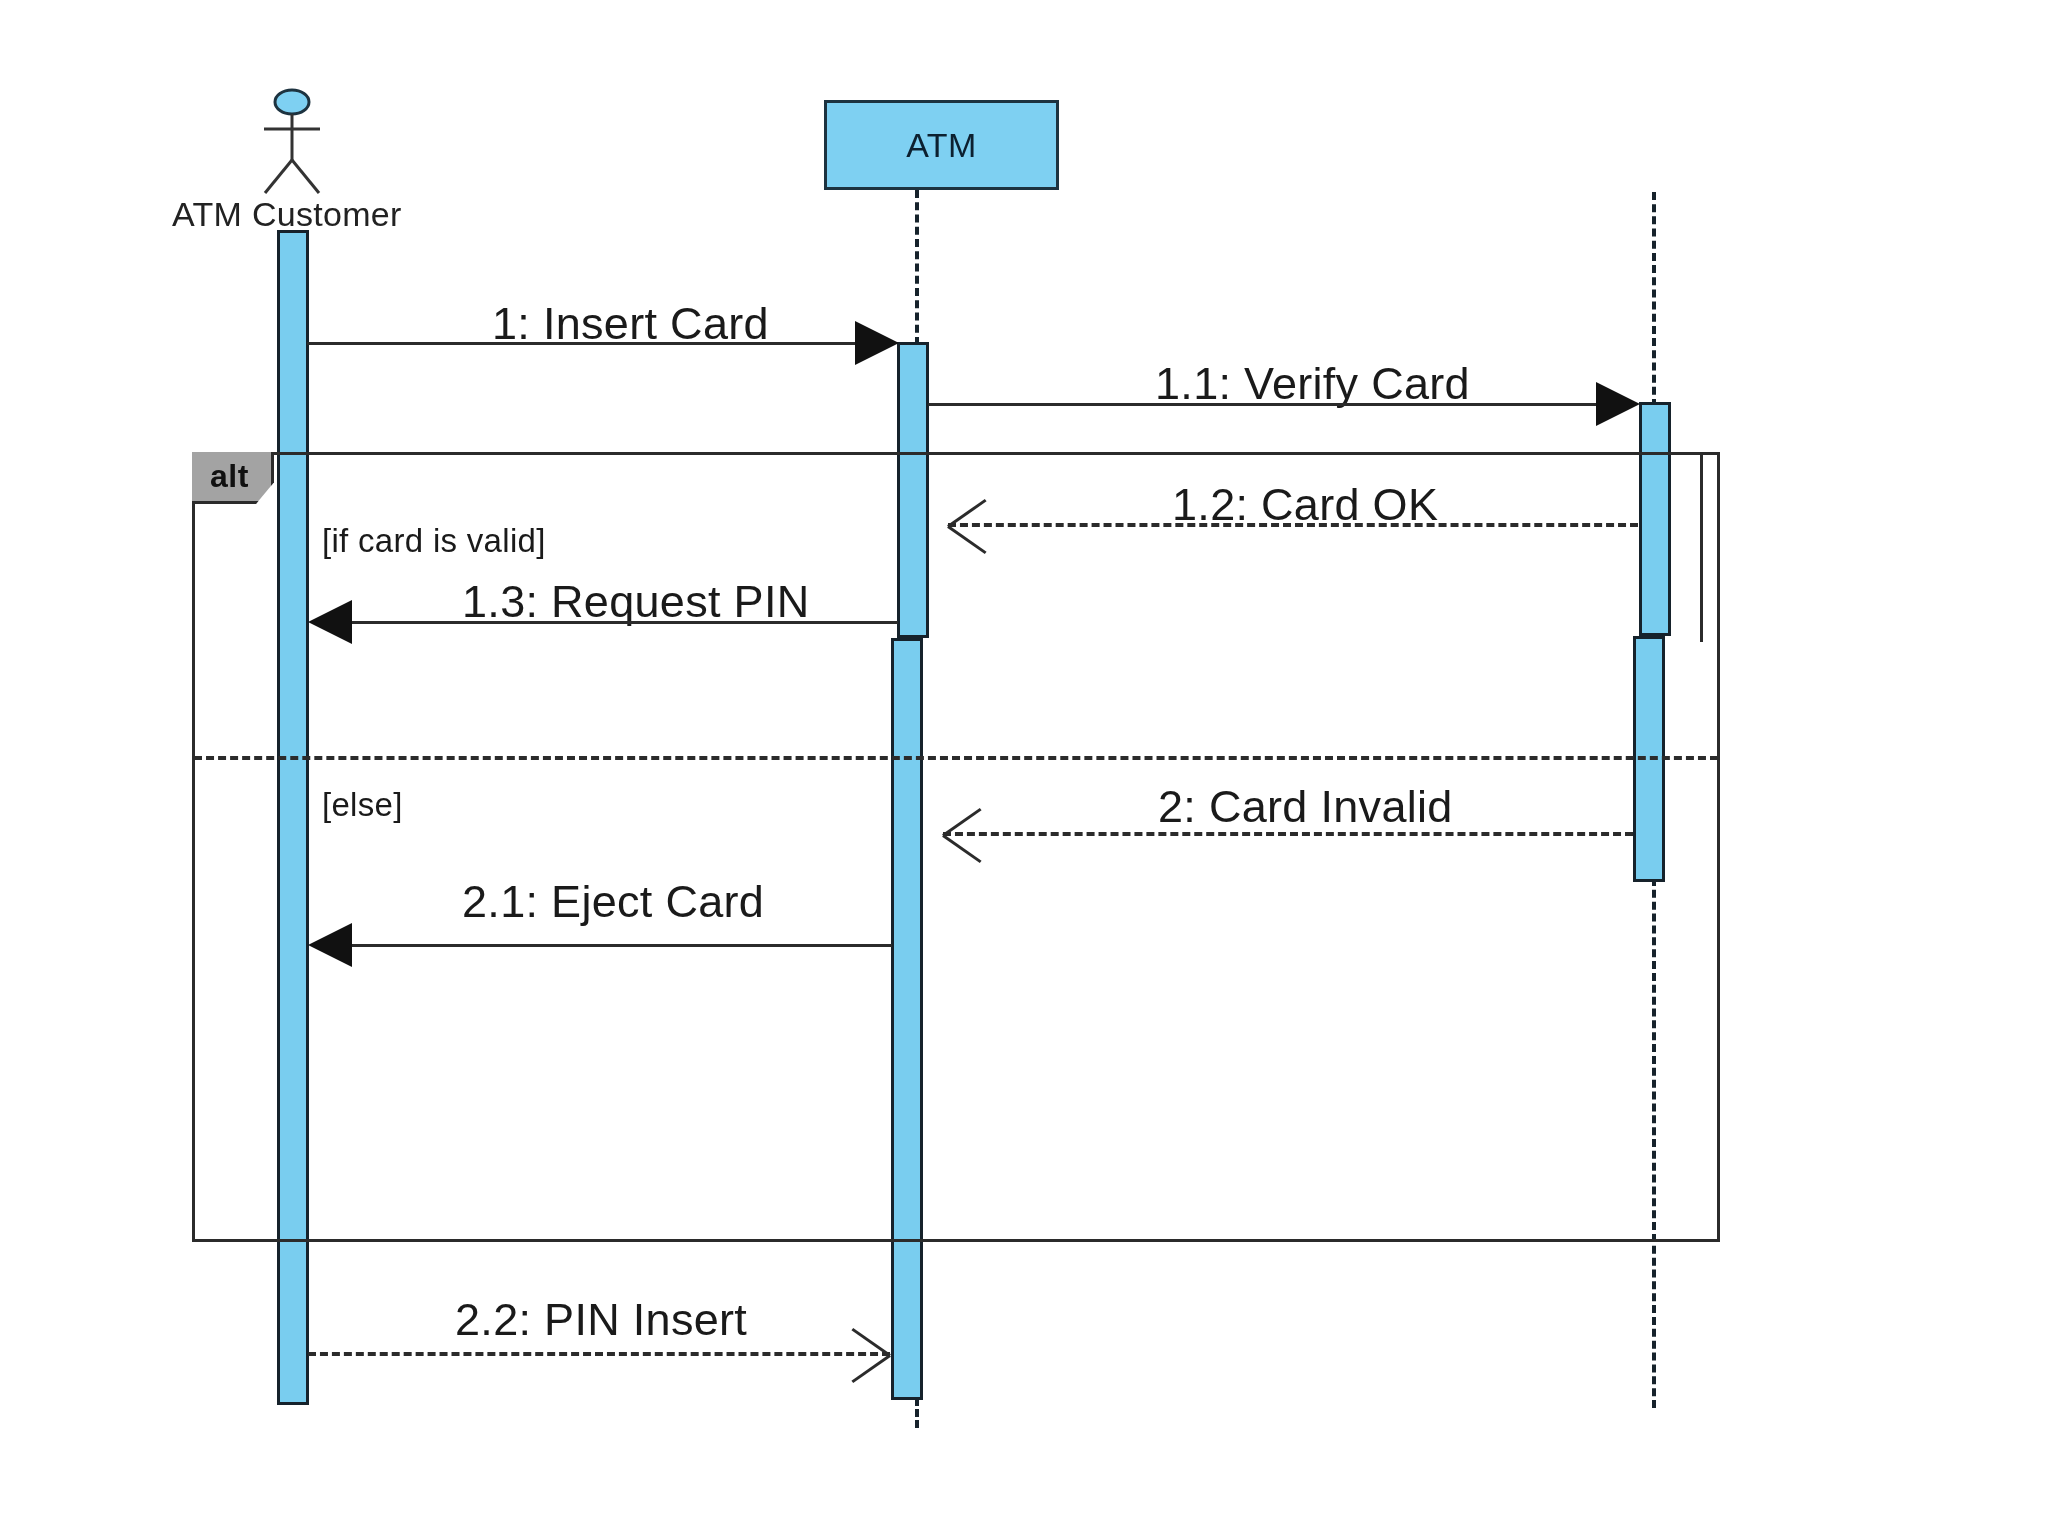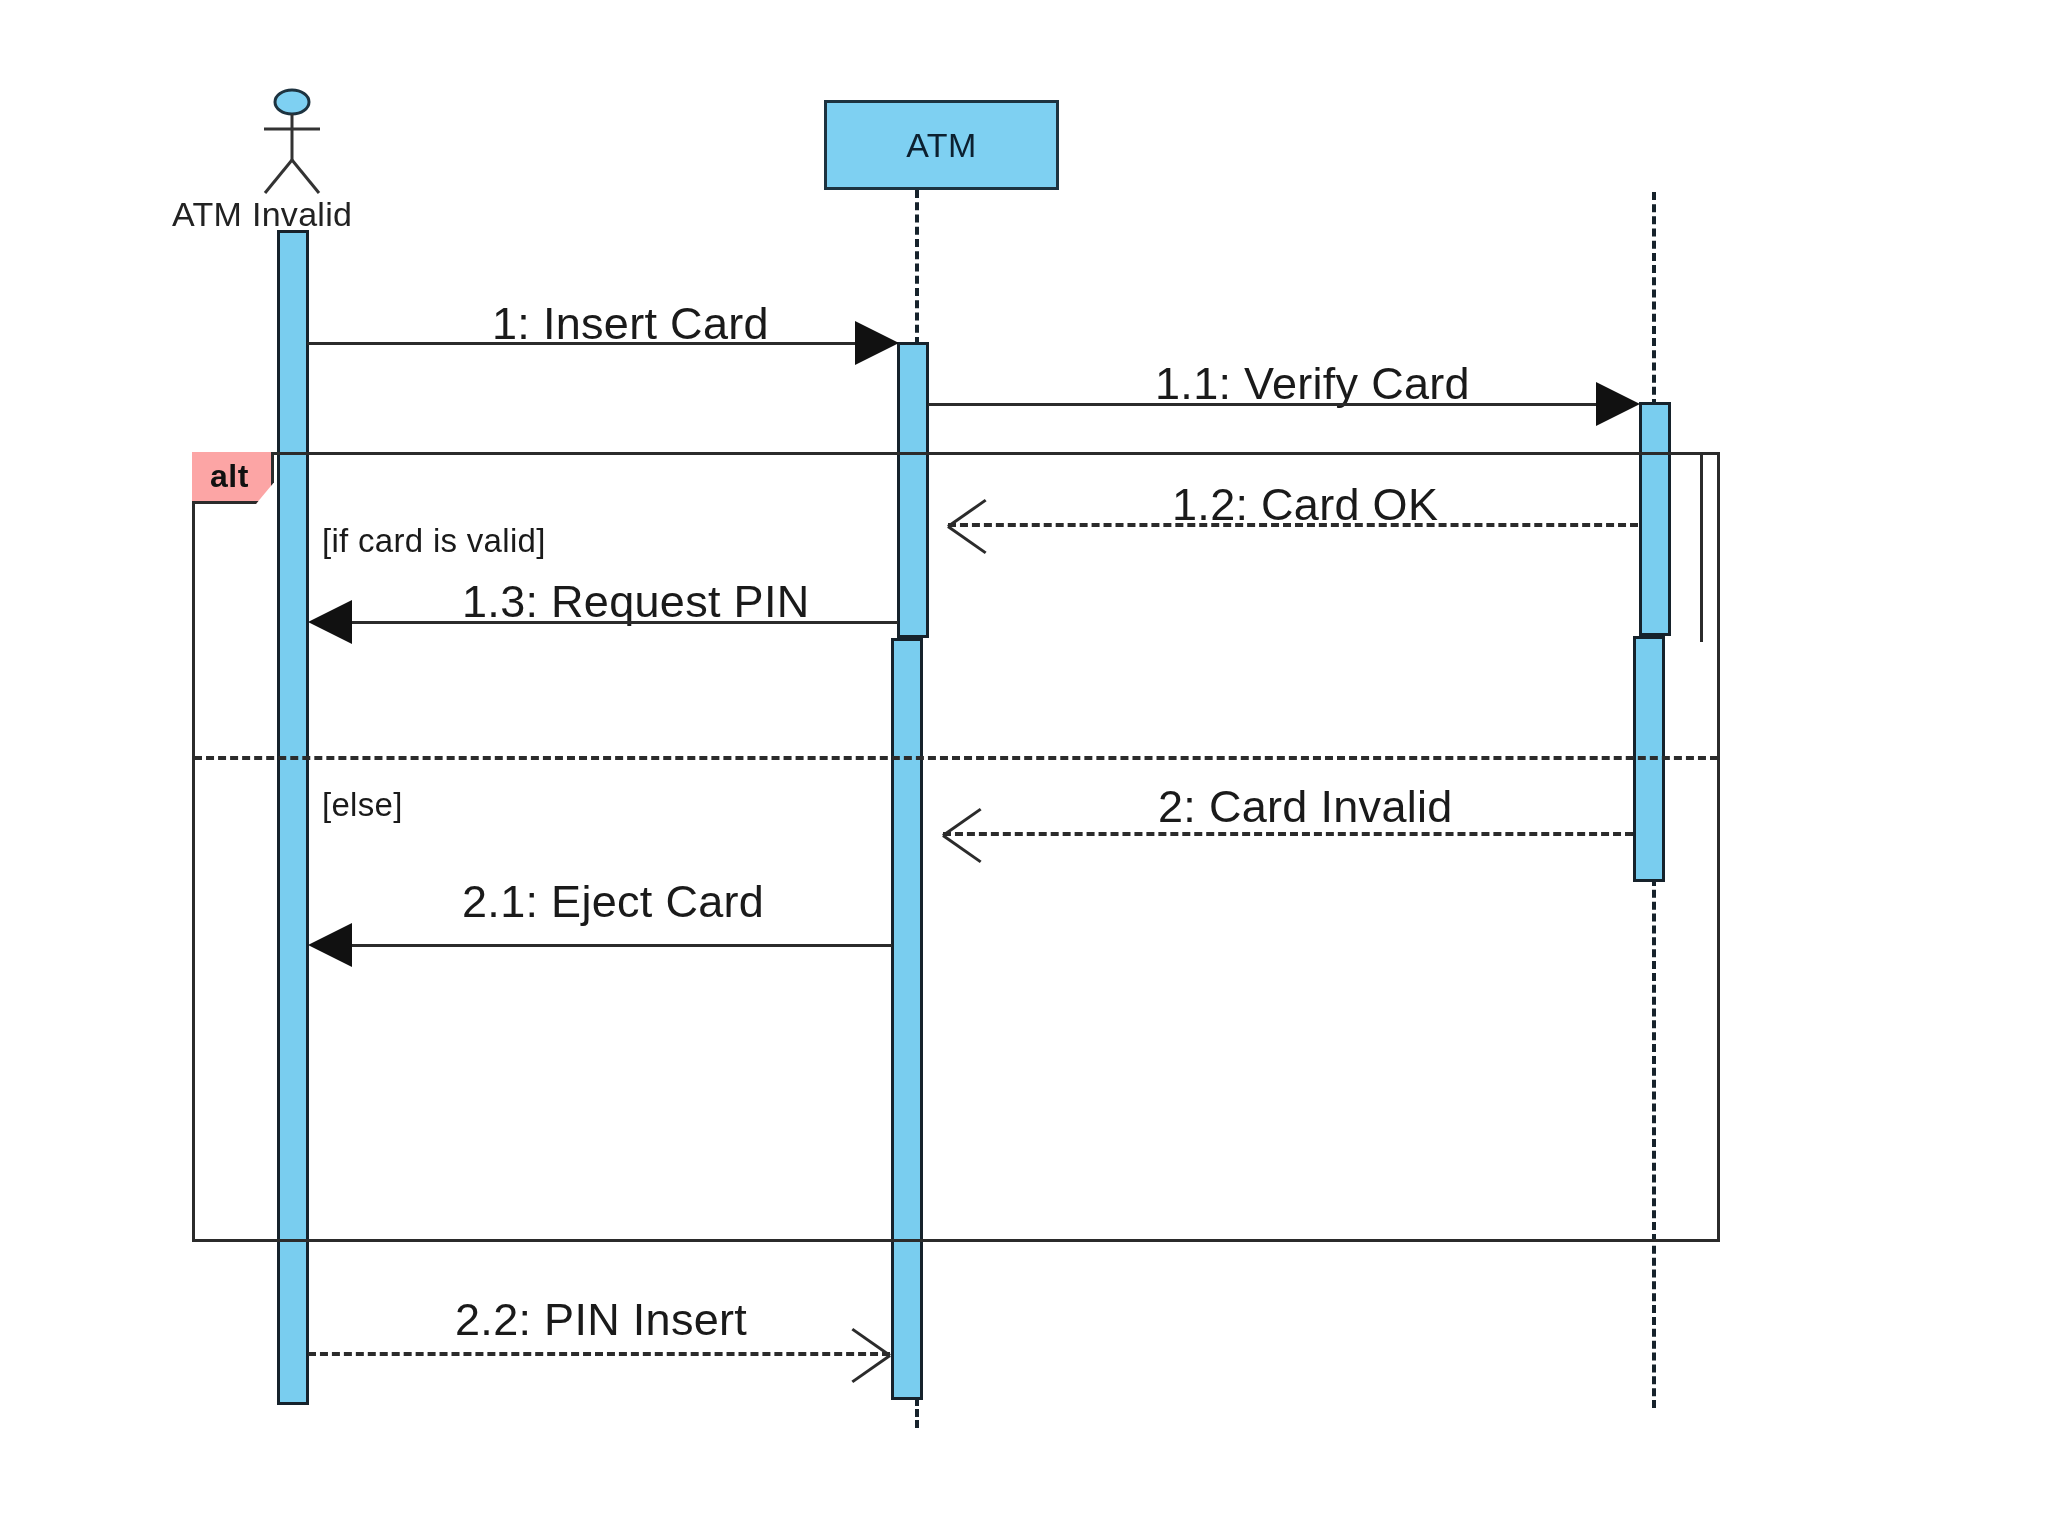--- a/index.html
+++ b/index.html
@@ -118,21 +118,21 @@
     background: transparent;
   }
   .fragment-divider {
     position: absolute;
     height: 0;
     border-top: 4px dashed #2b2b2b;
   }
   .fragment-tab {
     position: absolute;
     box-sizing: border-box;
-    background: #fca5a5;
+    background: #a3a3a3;
     border-right: 3px solid #2b2b2b;
     border-bottom: 3px solid #2b2b2b;
     clip-path: polygon(0 0, 100% 0, 100% 58%, 78% 100%, 0 100%);
     display: flex;
     align-items: center;
   }
   .fragment-tab span {
     font-size: 32px;
     font-weight: bold;
     color: #111;
@@ -154,21 +154,21 @@
 
   <div class="actor-figure" style="left:255px; top:88px; width:75px; height:110px;">
     <svg width="75" height="110" viewBox="0 0 75 110">
       <ellipse cx="37" cy="14" rx="17" ry="12" fill="#7ED0F2" stroke="#1d3340" stroke-width="3"></ellipse>
       <line x1="37" y1="26" x2="37" y2="72" stroke="#333" stroke-width="3"></line>
       <line x1="9" y1="41" x2="65" y2="41" stroke="#333" stroke-width="3"></line>
       <line x1="37" y1="72" x2="10" y2="105" stroke="#333" stroke-width="3"></line>
       <line x1="37" y1="72" x2="64" y2="105" stroke="#333" stroke-width="3"></line>
     </svg>
   </div>
-  <div class="actor-label" style="left:172px; top:195px;">ATM Invalid</div>
+  <div class="actor-label" style="left:172px; top:195px;">ATM Customer</div>
 
   <div class="participant-box" style="left:800px; top:100px; width:235px; height:90px;margin-left:24px;">
     <span>ATM</span>
   </div>
 
 
   <div class="lifeline" style="left:915px; top:190px; height:155px;"></div>
   <div class="lifeline" style="left:1652px; top:192px; height:215px;"></div>
   <div class="lifeline" style="left:1652px; top:878px; height:530px;"></div>
   <div class="lifeline" style="left:915px; top:1398px; height:30px;"></div>

